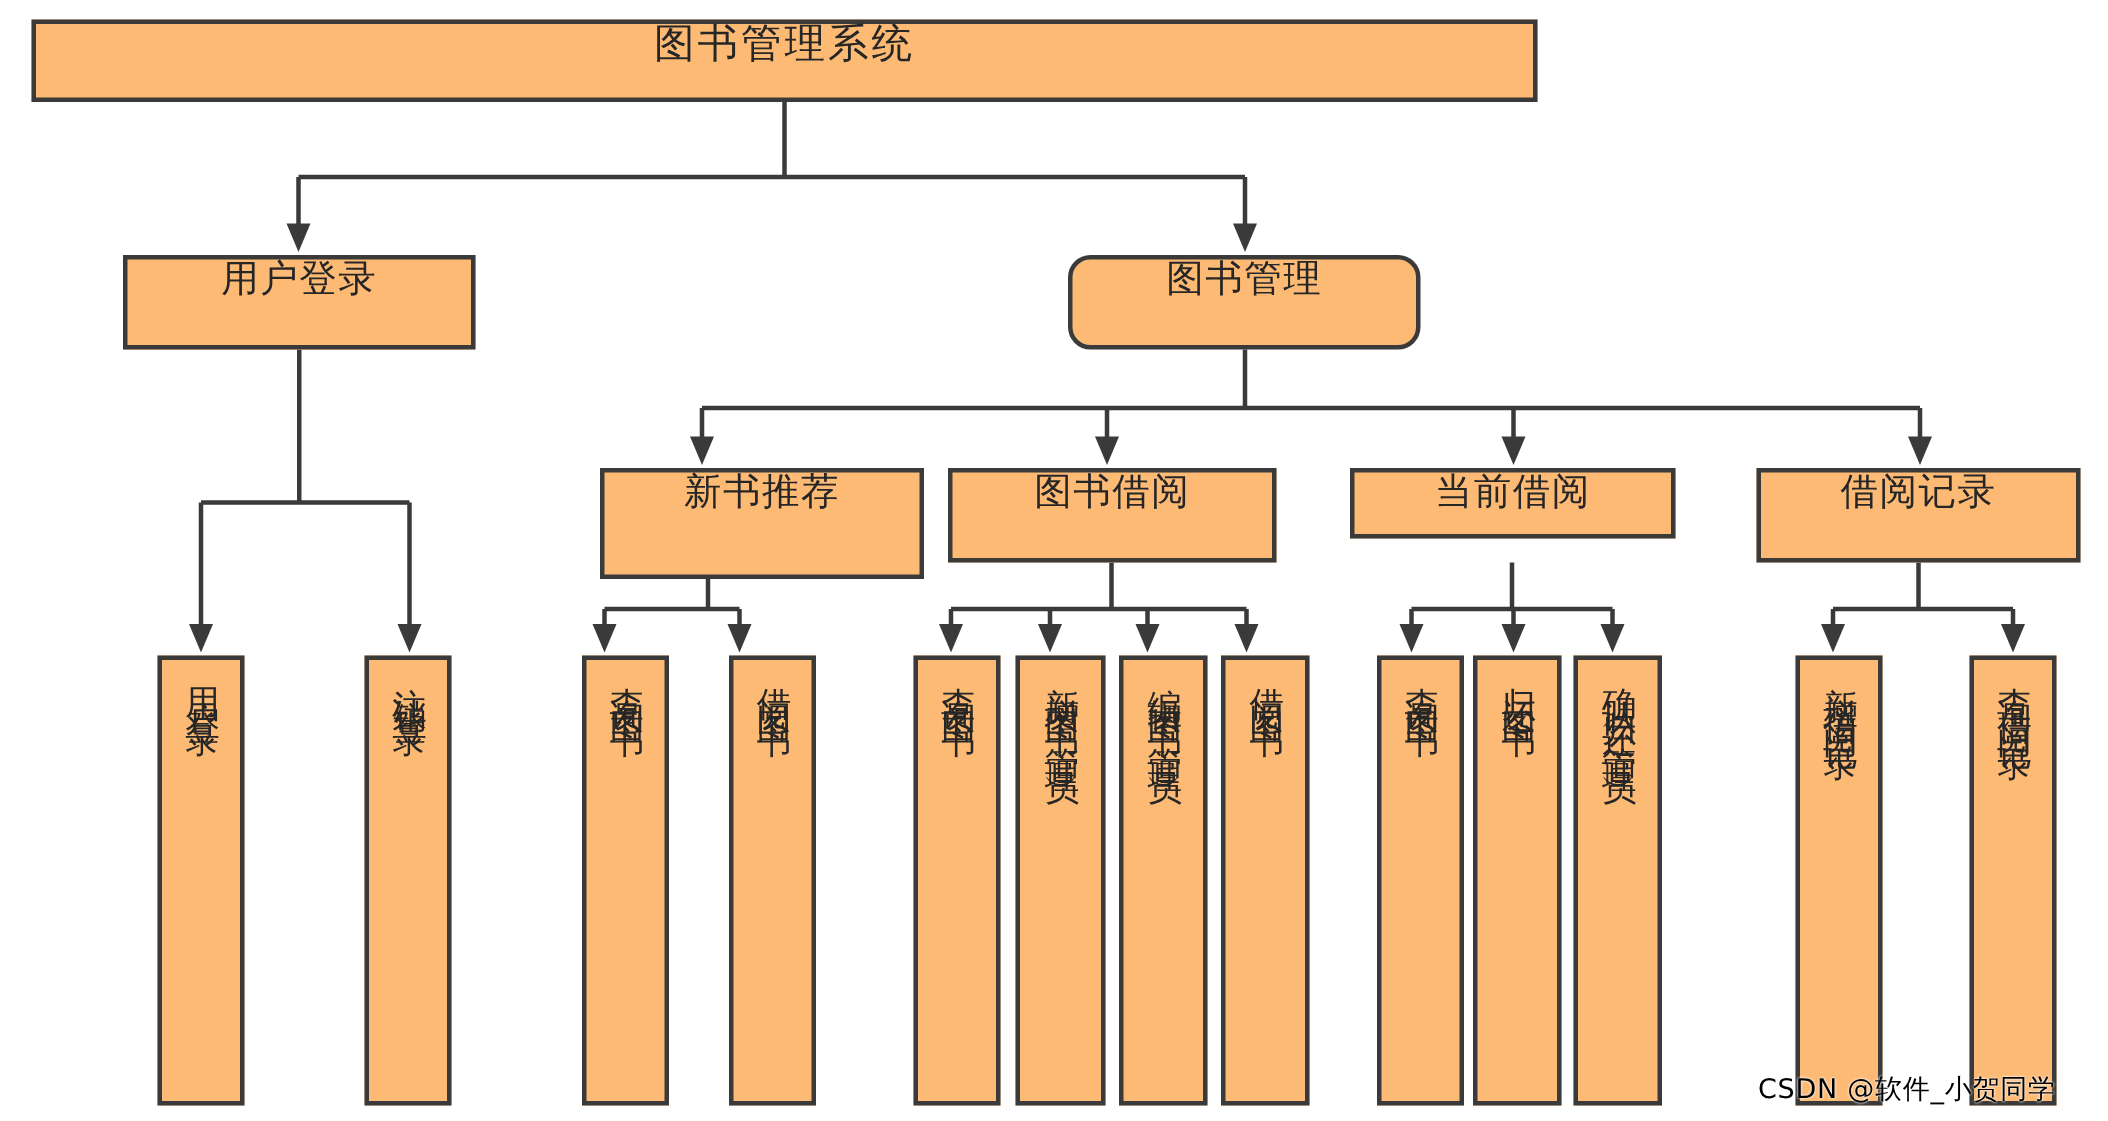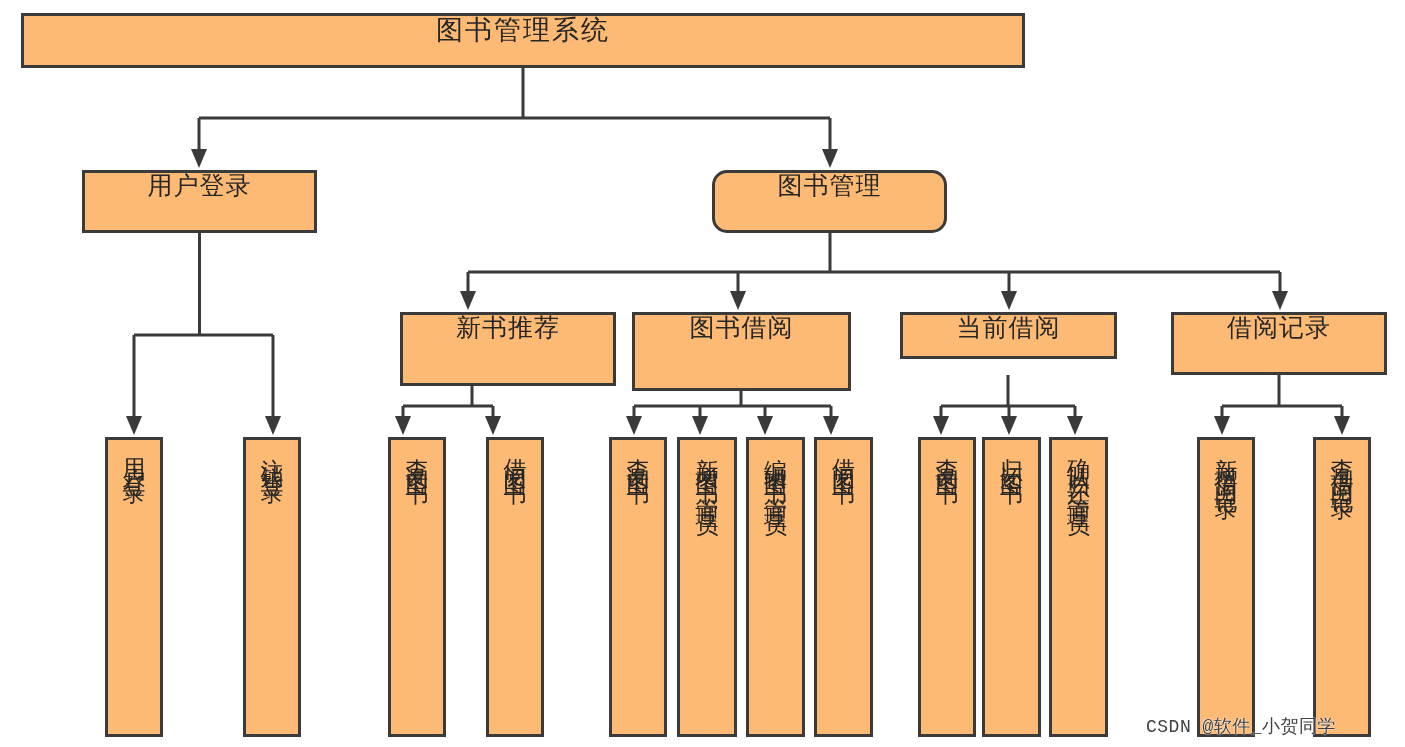--- a/index.html
+++ b/index.html
@@ -50,29 +50,28 @@
   .vtext {
     writing-mode: vertical-rl;
     font-size: 23px;
     letter-spacing: 8px;
     line-height: 1;
     white-space: nowrap;
   }
   .htext { line-height: 1; }
   .watermark {
     position: absolute;
-    left: 1146px;
+    left: 1172px;
     top: 714px;
     font-size: 18px;
-    color: #404040;
+    color: #000000;
     letter-spacing: 0.5px;
     white-space: nowrap;
     text-shadow: 0 0 2px #ffffff, 0 0 1px #ffffff;
     z-index: 5;
-    font-family: Liberation Mono, monospace;
   }
 </style>
 </head>
 <body>
 
 <div class="canvas">
 
   <svg class="connectors" viewBox="0 0 1405 747" xmlns="http://www.w3.org/2000/svg">
     <g stroke="#3a3a3a" stroke-width="3" fill="none">
       <path d="M523 68 V118 M199 118 H830 M199 118 V150 M830 118 V150"></path>
@@ -143,21 +142,21 @@
   <div class="node hnode" style="left:82px; top:170px; width:235px; height:63px;">
     <span class="htext">用户登录</span>
   </div>
   <div class="node hnode" style="left:712px; top:170px; width:235px; height:63px;border-radius:15px;">
     <span class="htext">图书管理</span>
   </div>
 
   <div class="node hnode" style="left:364px; top:312px; width:216px; height:74px;margin-left:36px;">
     <span class="htext">新书推荐</span>
   </div>
-  <div class="node hnode" style="left:632px; top:312px; width:219px; height:79px;">
+  <div class="node hnode" style="left:632px; top:312px; width:219px; height:63px;">
     <span class="htext">图书借阅</span>
   </div>
   <div class="node hnode" style="left:900px; top:312px; width:217px; height:47px;">
     <span class="htext">当前借阅</span>
   </div>
   <div class="node hnode" style="left:1171px; top:312px; width:216px; height:63px;">
     <span class="htext">借阅记录</span>
   </div>
 
   <div class="node vnode" style="left:105px;">

